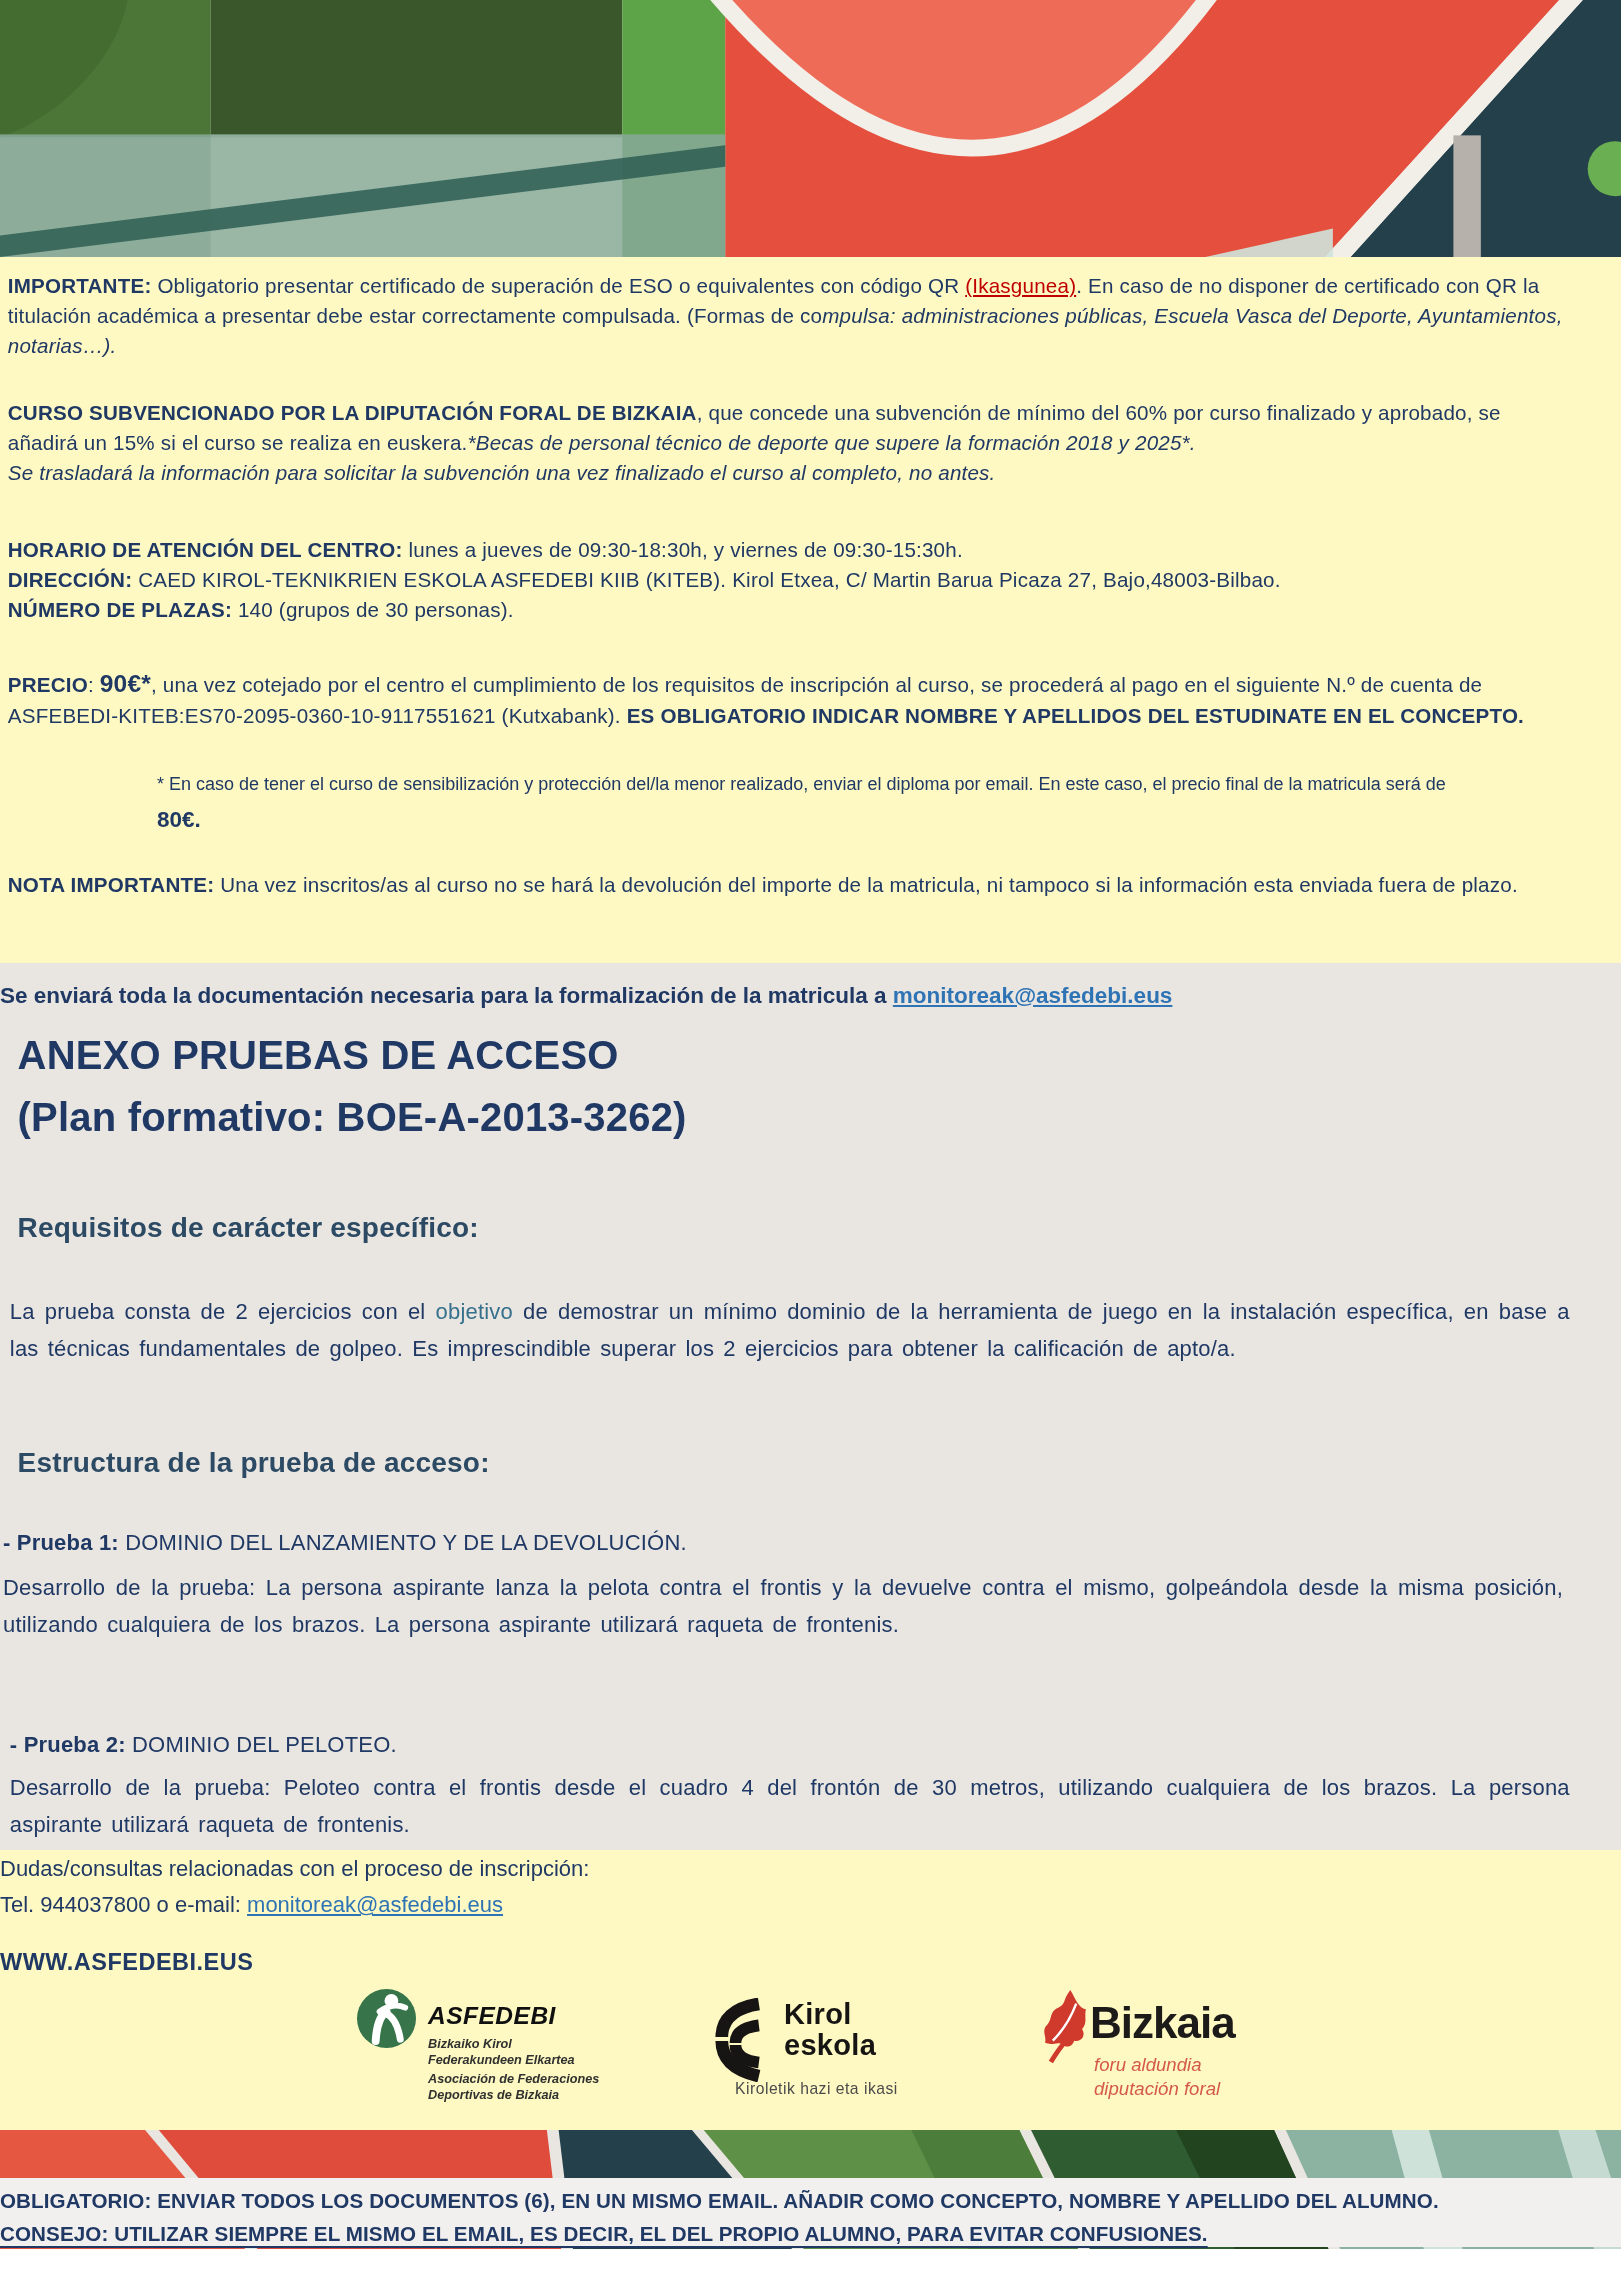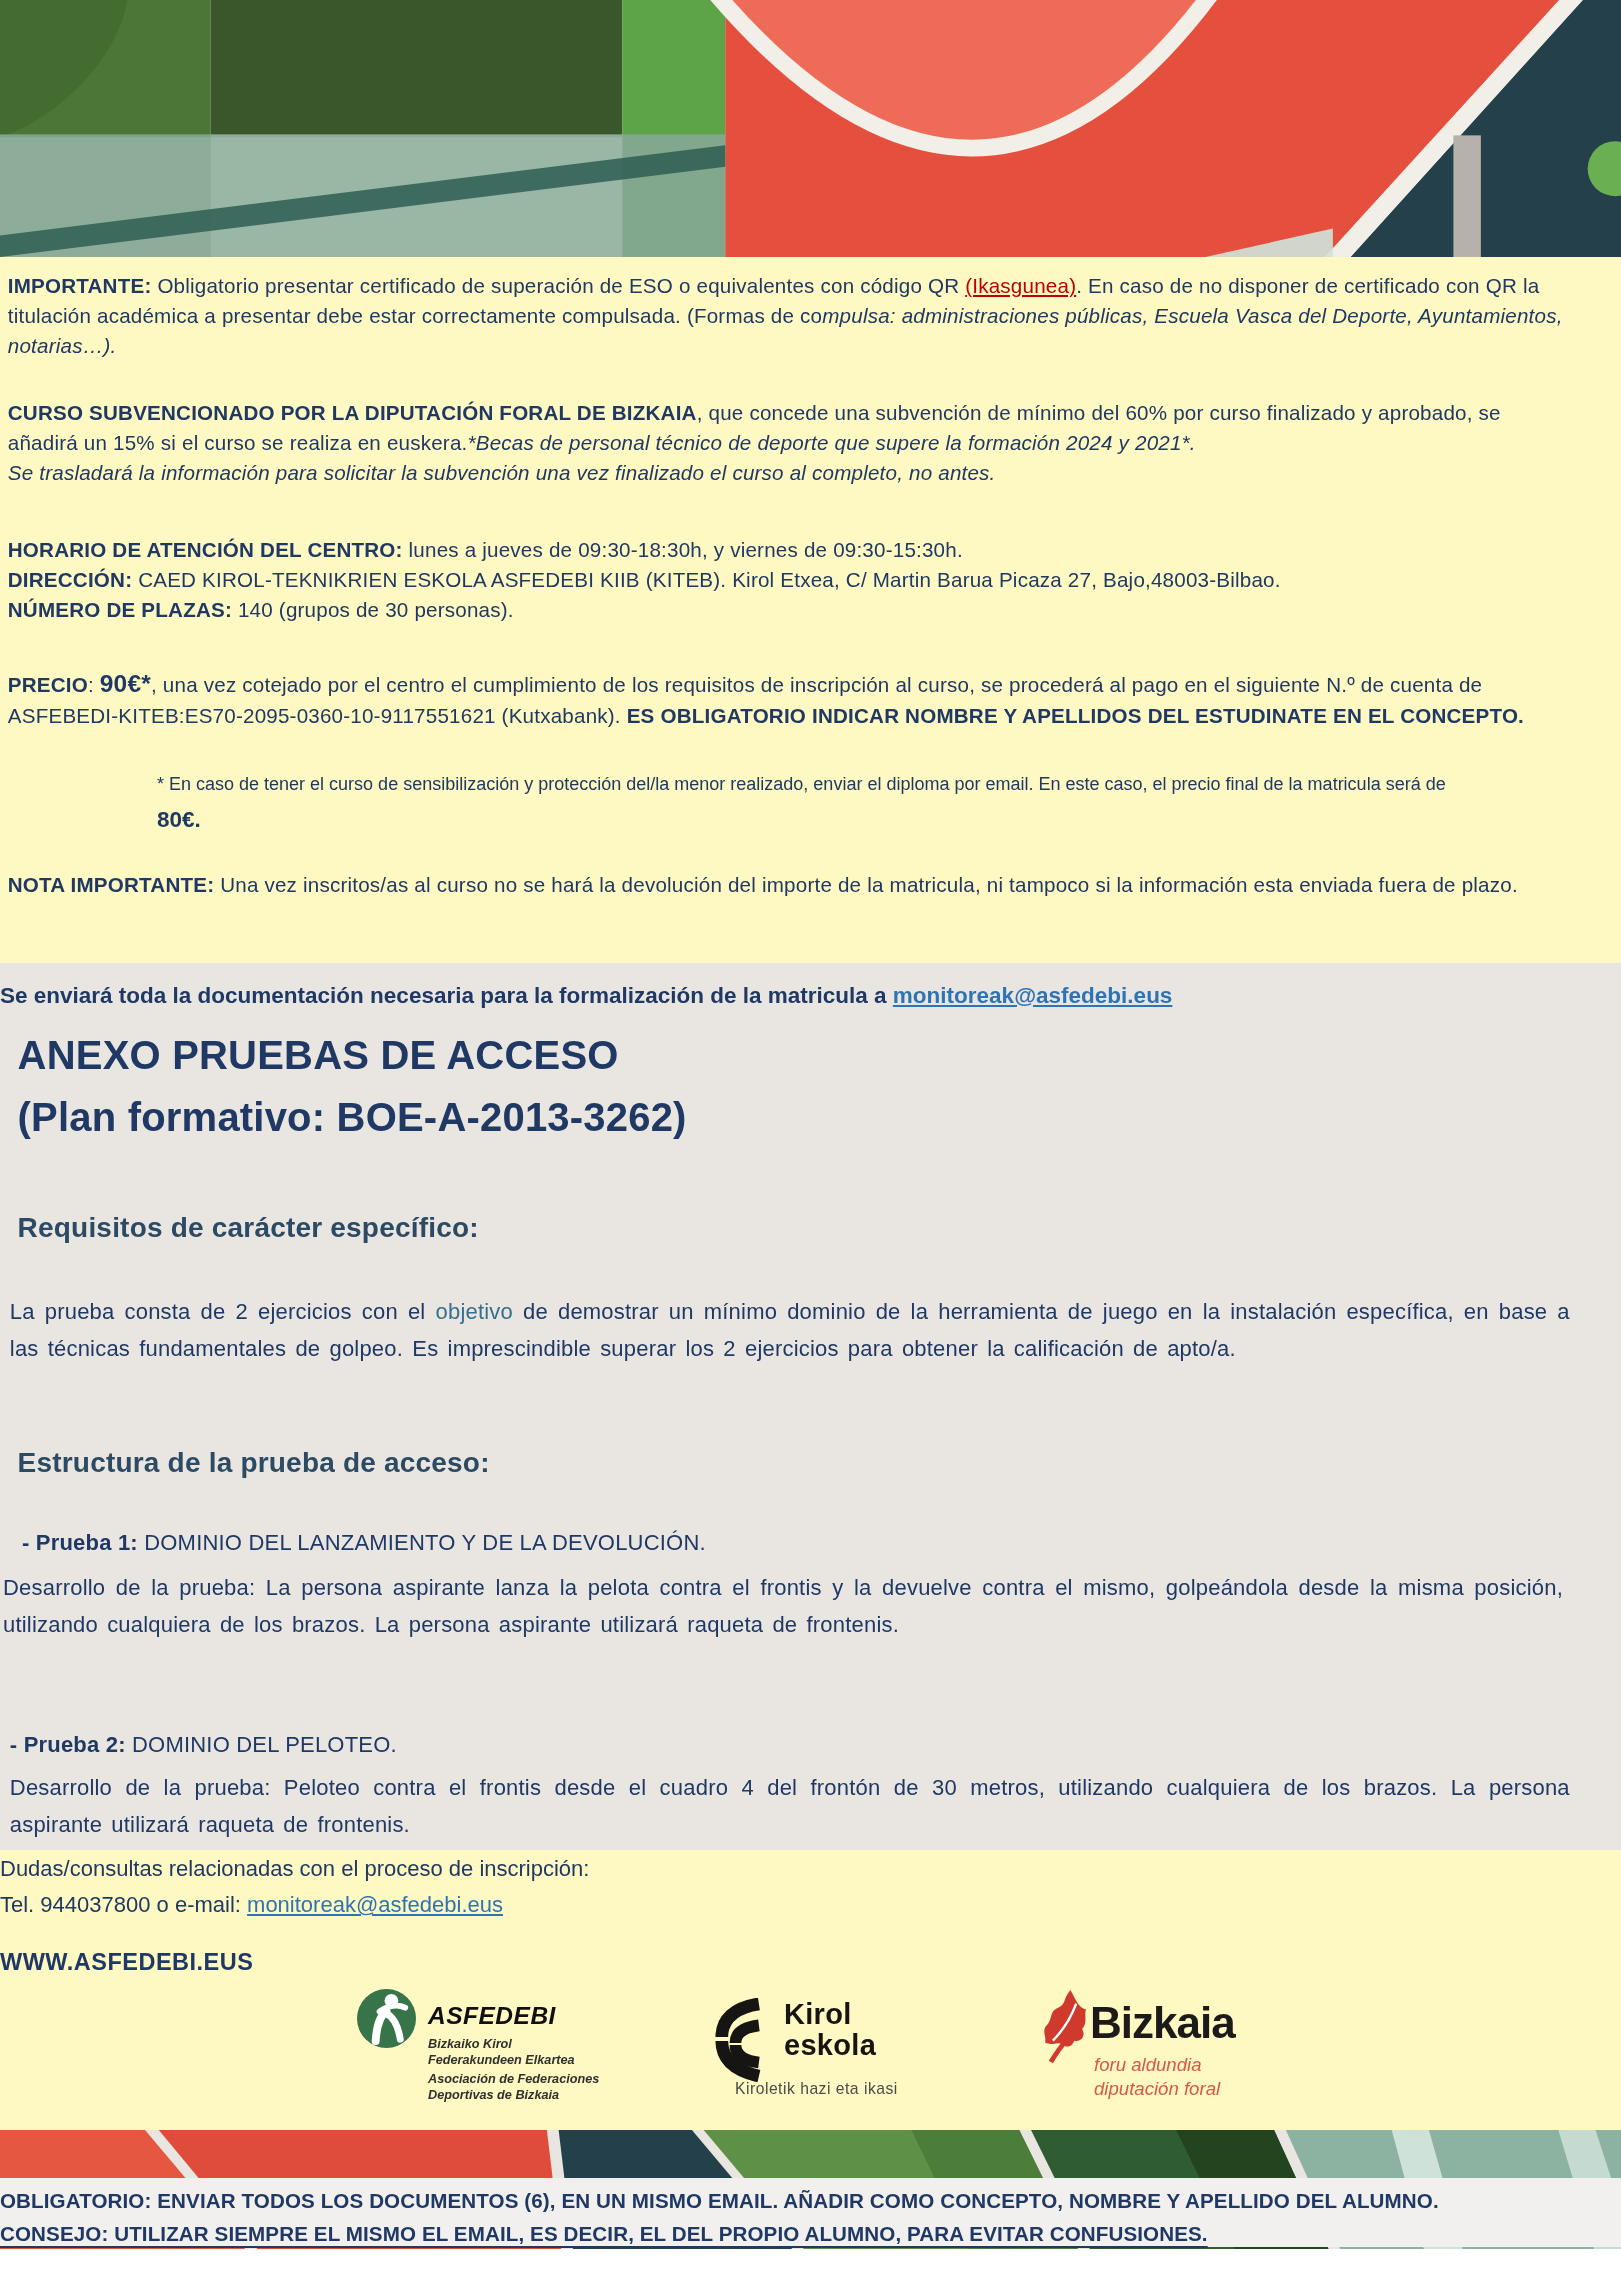--- a/index.html
+++ b/index.html
@@ -59,21 +59,21 @@
     <polygon points="1230,262 1360,233 1360,262" fill="#cfe3da" opacity="0.9"></polygon>
     <rect x="1483" y="138" width="28" height="124" fill="#b7b1ab"></rect>
     <circle cx="1648" cy="172" r="28" fill="#6ab052"></circle>
   </svg>
 
   <div class="abs body-par" style="left:7.8px;top:271px;width:1568px">
     <b>IMPORTANTE:</b><span> Obligatorio presentar certificado de superación de ESO o equivalentes con código QR </span><span class="red-link">(Ikasgunea)</span><span>.  En caso de no disponer de certificado con QR la titulación académica a presentar debe estar correctamente compulsada. (Formas de co</span><i>mpulsa: administraciones públicas, Escuela Vasca del Deporte, Ayuntamientos, notarias…).</i>
   </div>
 
   <div class="abs body-par" style="left:7.8px;top:398px;width:1568px">
-    <b>CURSO SUBVENCIONADO POR LA DIPUTACIÓN FORAL DE BIZKAIA</b><span>, que concede una subvención de mínimo del 60% por curso finalizado y aprobado, se añadirá un 15% si el curso se realiza en euskera.</span><i>*Becas de personal técnico de deporte que supere la formación 2024 y 2021*.</i>
+    <b>CURSO SUBVENCIONADO POR LA DIPUTACIÓN FORAL DE BIZKAIA</b><span>, que concede una subvención de mínimo del 60% por curso finalizado y aprobado, se añadirá un 15% si el curso se realiza en euskera.</span><i>*Becas de personal técnico de deporte que supere la formación 2018 y 2025*.</i>
     <div class="center"><i>Se trasladará la información para solicitar la subvención una vez finalizado el curso al completo, no antes.</i></div>
   </div>
 
   <div class="abs body-par" style="left:7.8px;top:535px;width:1568px">
     <div><b>HORARIO DE ATENCIÓN DEL CENTRO:</b><span> lunes a jueves de 09:30-18:30h, y viernes de 09:30-15:30h.</span></div>
     <div><b>DIRECCIÓN:</b><span> CAED KIROL-TEKNIKRIEN ESKOLA ASFEDEBI KIIB (KITEB). Kirol Etxea, C/ Martin Barua Picaza 27, Bajo,48003-Bilbao.</span></div>
     <div><b>NÚMERO DE PLAZAS:</b><span> 140 (grupos de 30 personas).</span></div>
   </div>
 
   <div class="abs body-par" style="left:7.8px;top:668px;width:1568px;line-height:31px">
@@ -100,21 +100,21 @@
     </div>
 
     <div class="abs h2" style="left:17.6px;top:249px">Requisitos de carácter específico:</div>
 
     <div class="abs gray-body" style="left:9.8px;top:330px;width:1560px">
       <span>La prueba consta de 2 ejercicios con el </span><span class="hl-teal">objetivo</span><span> de demostrar un mínimo dominio de la herramienta de juego en la instalación específica, en base a las técnicas fundamentales de golpeo. Es imprescindible superar los 2 ejercicios para obtener la calificación de apto/a.</span>
     </div>
 
     <div class="abs h2" style="left:17.6px;top:484px">Estructura de la prueba de acceso:</div>
 
-    <div class="abs prueba-line" style="left:22px;top:563px;width:1560px">
+    <div class="abs prueba-line" style="left:3px;top:563px;width:1560px">
       <b>- Prueba 1:</b><span> DOMINIO DEL LANZAMIENTO Y DE LA DEVOLUCIÓN.</span>
     </div>
     <div class="abs gray-body" style="left:3px;top:606px;width:1560px">Desarrollo de la prueba: La persona aspirante lanza la pelota contra el frontis y la devuelve contra el mismo, golpeándola desde la misma posición, utilizando cualquiera de los brazos. La persona aspirante utilizará raqueta de frontenis.</div>
 
     <div class="abs prueba-line" style="left:9.8px;top:765px;width:1560px">
       <b>- Prueba 2:</b><span> DOMINIO DEL PELOTEO.</span>
     </div>
     <div class="abs gray-body" style="left:9.8px;top:806px;width:1560px">Desarrollo de la prueba: Peloteo contra el frontis desde el cuadro 4 del frontón de 30 metros, utilizando cualquiera de los brazos. La persona aspirante utilizará raqueta de frontenis.</div>
   </div>
 

